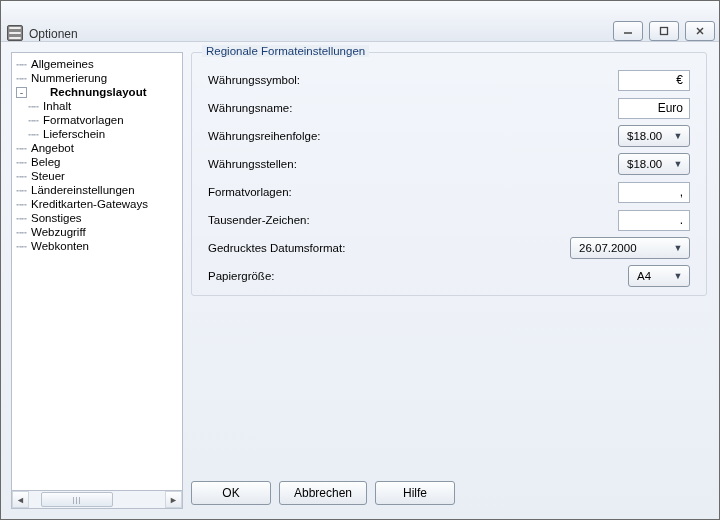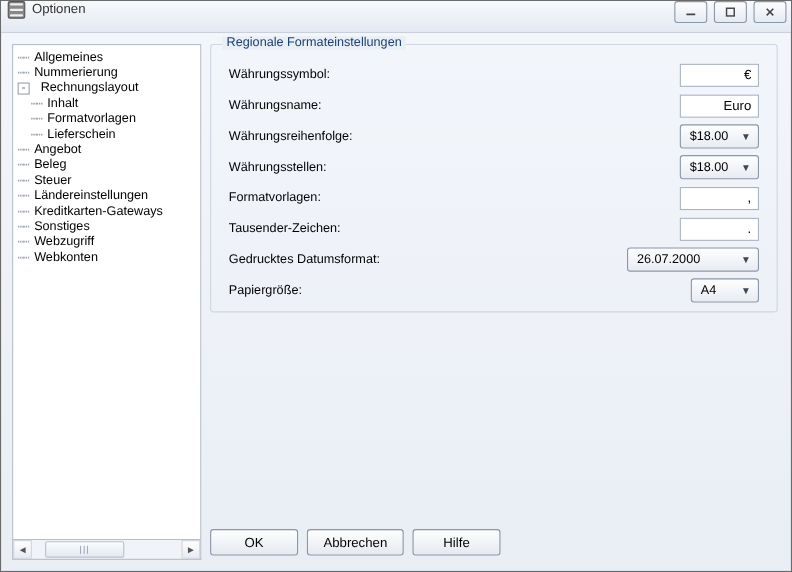--- a/index.html
+++ b/index.html
@@ -1,17 +1,17 @@
 <!DOCTYPE html>
 <html><head>
 <meta charset="utf-8">
 <style>
 html,body{margin:0;padding:0;height:100%;font-family:"Segoe UI",Tahoma,sans-serif;font-size:12px;color:#000;background:#fff}
 .window{width:720px;height:520px;box-sizing:border-box;border:1px solid #6a6a6a;background:linear-gradient(#f3f6fb,#e9eef5);display:flex;flex-direction:column}
-.titlebar{height:28px;background:linear-gradient(#f7fafd,#e3e9f2);border-bottom:1px solid #c9d0da;display:flex;align-items:flex-start;padding:0 4px 0 6px}
+.titlebar{height:28px;background:linear-gradient(#f7fafd,#e3e9f2);border-bottom:1px solid #c9d0da;display:flex;align-items:flex-end;padding:12px 4px 0 6px}
 .titlebar .app-icon{width:16px;height:16px;margin-right:6px;display:flex;flex-direction:column;justify-content:space-between;box-sizing:border-box;padding:1px;background:#888;border:1px solid #555;border-radius:2px}
 .titlebar .app-icon div{height:2px;background:#eee;border-radius:1px}
 .titlebar .title{flex:1;color:#333}
 .win-btns{display:flex;gap:6px}
 .win-btn{width:28px;height:18px;border:1px solid #8a97a8;border-radius:3px;background:linear-gradient(#fdfdfe,#e5ebf3);display:flex;align-items:center;justify-content:center;font-family:Arial;font-size:10px;color:#444;line-height:1}
 .win-btn svg{display:block}
 .client{flex:1;display:flex;padding:10px 12px 10px 10px;gap:8px;min-height:0}
 .tree-wrap{width:172px;display:flex;flex-direction:column}
 .tree{flex:1;border:1px solid #b6bfcb;background:#fff;overflow:auto;padding:4px 0 4px 0}
 .tree-node{white-space:nowrap;padding:1px 4px 1px 0;display:flex;align-items:center;position:relative;font-size:11.5px;color:#000}
@@ -78,21 +78,21 @@
             <span class="dots" style="margin-left: 4px;">⋯⋯</span>
             <span style="margin-left: 3px;">Allgemeines</span>
           </div>
           <div class="tree-node">
             <span class="dots" style="margin-left: 4px;">⋯⋯</span>
             <span style="margin-left: 3px;">Nummerierung</span>
           </div>
           <div class="tree-node">
             <span class="dots"></span>
             <span class="exp">-</span>
-            <span style="margin-left: 6px;">Rechnungslayout</span>
+            <span style="margin-left: 19px; font-weight: bold;">Rechnungslayout</span>
           </div>
           <div class="tree-node child">
             <span class="dots">⋯⋯</span>
             <span style="margin-left: 3px;">Inhalt</span>
           </div>
           <div class="tree-node child">
             <span class="dots">⋯⋯</span>
             <span style="margin-left: 3px;">Formatvorlagen</span>
           </div>
           <div class="tree-node child">

